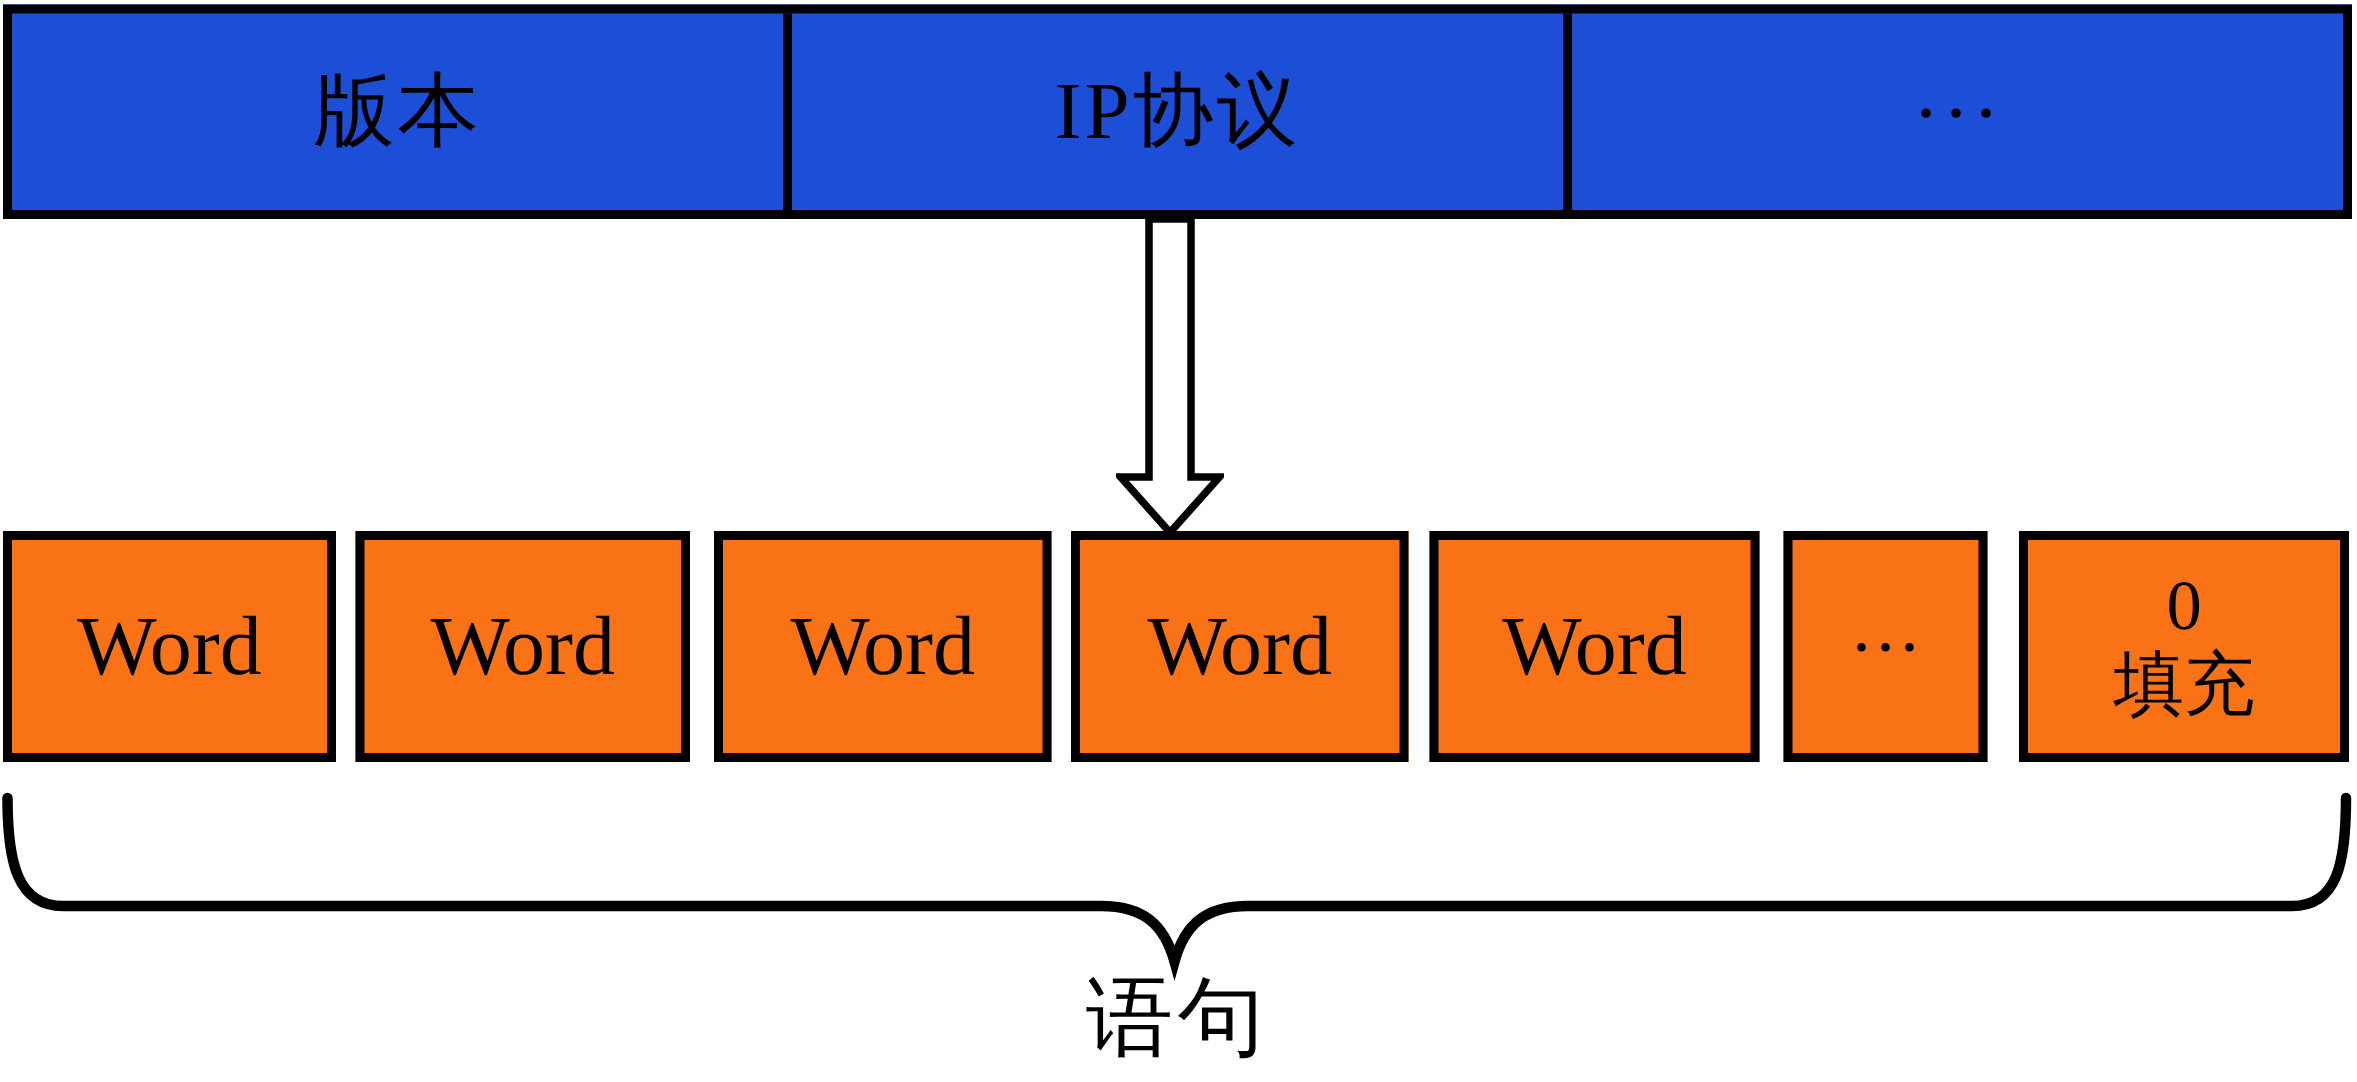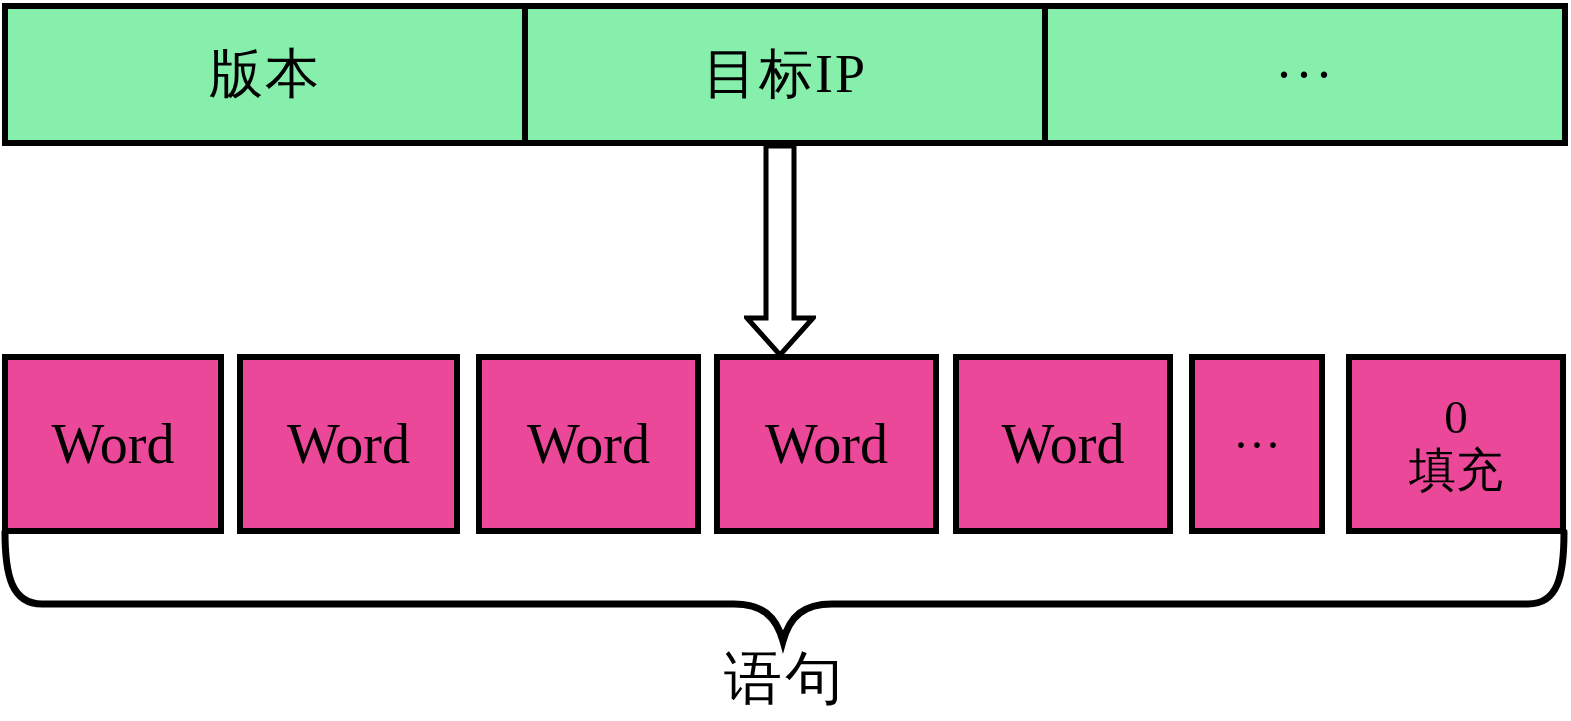--- a/index.html
+++ b/index.html
@@ -14,21 +14,21 @@
   }
 
   
   .header-row {
     position: absolute;
     left: 2px; top: 3px;
     width: 1566px; height: 143px;
     display: flex;
     border: 6px solid #000;
     box-sizing: border-box;
-    background: #86efac;
+    background: #1d4ed8;
   }
   .header-cell {
     flex: 1 1 0;
     display: flex;
     align-items: center;
     justify-content: center;
     font-size: 54px;
     letter-spacing: 2px;
     border-right: 6px solid #000;
     box-sizing: border-box;
@@ -40,24 +40,24 @@
   .down-arrow {
     position: absolute;
     left: 744px; top: 144px;
     width: 72px; height: 214px;
   }
 
   
   .word-box {
     position: absolute;
     top: 354px;
-    height: 180px;
+    height: 154px;
     border: 6px solid #000;
     box-sizing: border-box;
-    background: #ec4899;
+    background: #f97316;
     display: flex;
     align-items: center;
     justify-content: center;
     font-size: 56px;
     white-space: nowrap;
   }
   .word-box.b1 { left: 2px;    width: 222px; }
   .word-box.b2 { left: 237px;  width: 223px; }
   .word-box.b3 { left: 476px;  width: 225px; }
   .word-box.b4 { left: 714px;  width: 225px; }
@@ -89,21 +89,21 @@
     white-space: nowrap;
   }
 </style>
 </head>
 <body>
 
 <div class="stage">
 
   <div class="header-row">
     <div class="header-cell">版本</div>
-    <div class="header-cell">目标IP</div>
+    <div class="header-cell">IP协议</div>
     <div class="header-cell">···</div>
   </div>
 
   <svg class="down-arrow" viewBox="0 0 72 214" xmlns="http://www.w3.org/2000/svg">
     <polygon points="22,2 22,174 3,174 36,211 69,174 50,174 50,2" fill="#ffffff" stroke="#000000" stroke-width="5" stroke-linejoin="miter"></polygon>
   </svg>
 
   <div class="word-box b1">Word</div>
   <div class="word-box b2">Word</div>
   <div class="word-box b3">Word</div>

